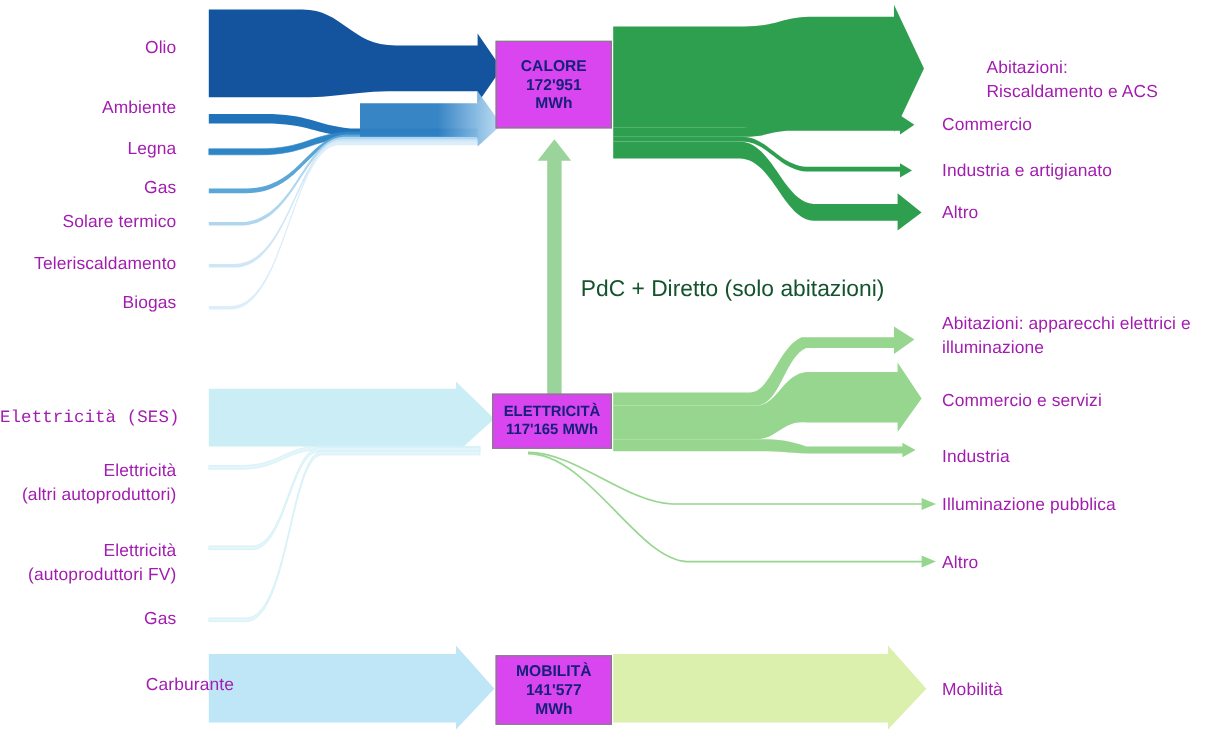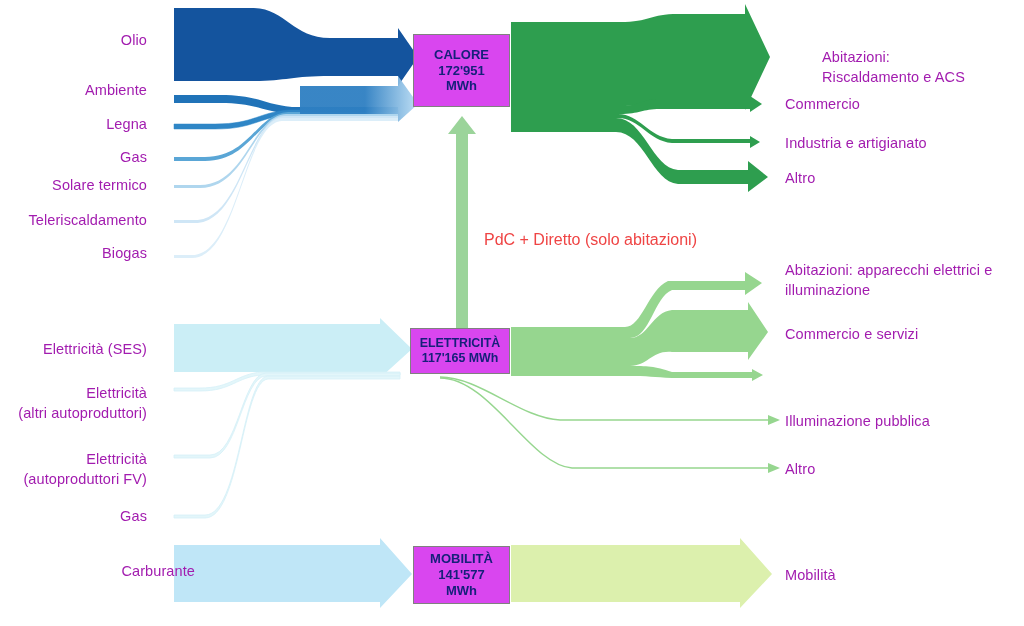--- a/index.html
+++ b/index.html
@@ -35,22 +35,22 @@
     align-items:center;
     justify-content:center;
     text-align:center;
     flex-direction:column;
   }
   .hub span{display:block;white-space:pre;}
   .hub.small{font-size:12.4px;}
 
   .annot{
     position:absolute;
-    font-size:16px;
-    color:#ef4444;
+    font-size:19px;
+    color:#14532d;
     white-space:pre;
   }
 </style>
 </head>
 <body>
 
 <div id="stage">
 
   <svg id="sankey" viewBox="0 0 1024 626">
     <defs>
@@ -147,38 +147,39 @@
   </div>
 
   <div class="lbl right-al" style="left:0;top:31px;width:147px;">Olio</div>
   <div class="lbl right-al" style="left:0;top:81px;width:147px;">Ambiente</div>
   <div class="lbl right-al" style="left:0;top:115px;width:147px;">Legna</div>
   <div class="lbl right-al" style="left:0;top:148px;width:147px;">Gas</div>
   <div class="lbl right-al" style="left:0;top:176px;width:147px;">Solare termico</div>
   <div class="lbl right-al" style="left:0;top:211px;width:147px;">Teleriscaldamento</div>
   <div class="lbl right-al" style="left:0;top:244px;width:147px;">Biogas</div>
 
-  <div class="lbl right-al" style="left:0;top:340px;width:147px;">Elettricità (SES)</div>
+  <div class="lbl right-al" style="left:0;top:340px;width:147px;font-family:Liberation Mono, monospace;">Elettricità (SES)</div>
   <div class="lbl right-al" style="left:0;top:384px;width:147px;">Elettricità
 (altri autoproduttori)</div>
   <div class="lbl right-al" style="left:0;top:450px;width:147px;">Elettricità
 (autoproduttori FV)</div>
   <div class="lbl right-al" style="left:0;top:507px;width:147px;">Gas</div>
 
   <div class="lbl right-al" style="left:0;top:562px;width:147px;padding-left:48px;">Carburante</div>
 
   <div class="lbl left-al" style="left:822px;top:48px;width:235px;">Abitazioni:
 Riscaldamento e ACS</div>
   <div class="lbl left-al" style="left:785px;top:95px;width:235px;">Commercio</div>
   <div class="lbl left-al" style="left:785px;top:134px;width:235px;">Industria e artigianato</div>
   <div class="lbl left-al" style="left:785px;top:169px;width:235px;">Altro</div>
 
   <div class="lbl left-al" style="left:785px;top:261px;width:240px;">Abitazioni: apparecchi elettrici e
 illuminazione</div>
   <div class="lbl left-al" style="left:785px;top:325px;width:240px;">Commercio e servizi</div>
+  <div class="lbl left-al" style="left:785px;top:372px;width:240px;">Industria</div>
   <div class="lbl left-al" style="left:785px;top:412px;width:240px;">Illuminazione pubblica</div>
   <div class="lbl left-al" style="left:785px;top:460px;width:240px;">Altro</div>
 
   <div class="lbl left-al" style="left:785px;top:566px;width:240px;">Mobilità</div>
 
   <div class="annot" style="left:484px;top:231px;">PdC + Diretto (solo abitazioni)</div>
 
 </div>
 
 </body></html>

